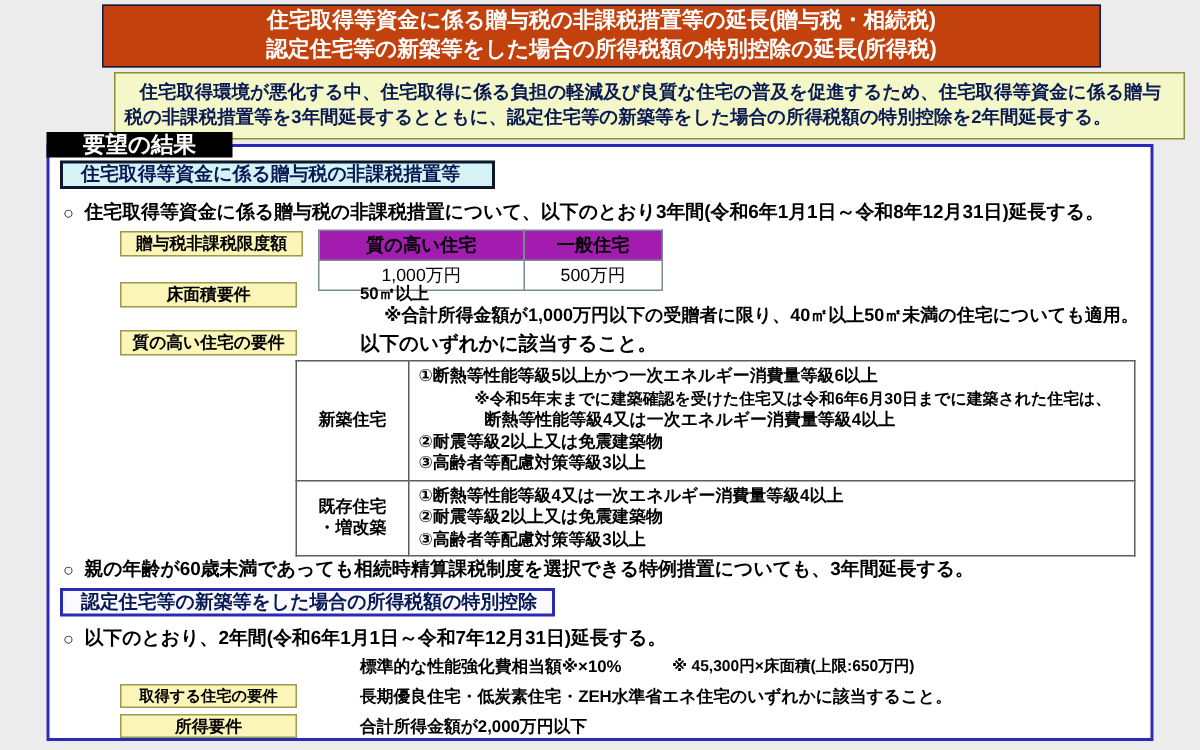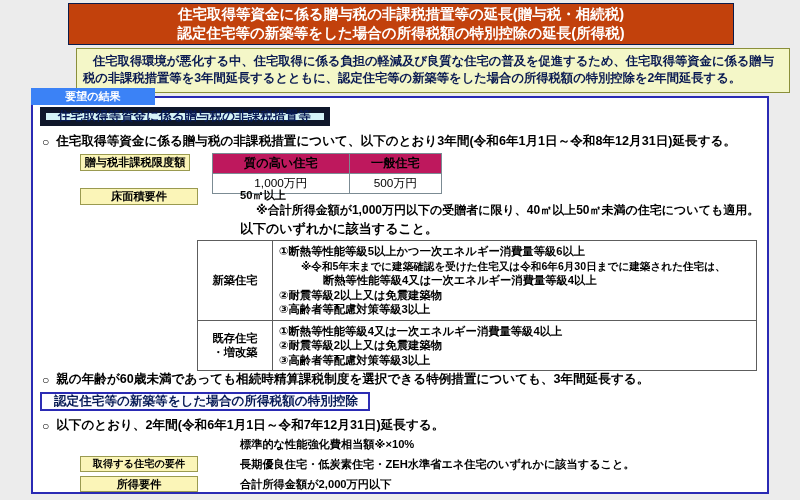--- a/index.html
+++ b/index.html
@@ -34,23 +34,23 @@
     color:#0a1a52;
     font-weight:bold;
     font-size:12.3px;line-height:17px;margin-left:33px;
   }
   .summary-line{white-space:nowrap;}
   .summary-line.first{text-indent:10px;}
 
   
   .result-tab{
     position:absolute;left:31px;top:88px;width:124px;height:17px;
-    background:#3b82f6;
+    background:#000000;
     color:#ffffff;
-    font-size:11px;font-weight:bold;
+    font-size:15px;font-weight:bold;
     display:flex;align-items:center;justify-content:center;
     z-index:3;
   }
 
   
   .panel{
     position:absolute;left:31px;top:96px;width:738px;height:398px;
     background:#ffffff;
     border:2px solid #2a2ab4;
     box-sizing:border-box;
@@ -61,21 +61,21 @@
     position:absolute;
     box-sizing:border-box;
     font-weight:bold;
     color:#071a55;
     display:flex;align-items:center;
     padding-left:12px;
   }
   .sec-head.cyan{
     left:40px;top:107px;width:290px;height:19px;
     background:#d5f3f5;
-    border:6px solid #0f172a;
+    border:2px solid #0f172a;
     font-size:12.6px;
   }
   .sec-head.plain{
     left:40px;top:392px;width:330px;height:19px;
     background:#fbfbff;
     border:2px solid #2a2ab4;
     font-size:12.6px;
   }
 
   
@@ -99,41 +99,41 @@
     position:absolute;
     background:#fbf5b8;
     border:1px solid #9a9a50;
     box-sizing:border-box;
     color:#000;
     font-weight:bold;
     display:flex;align-items:center;justify-content:center;
     font-size:11.2px;
     white-space:nowrap;
   }
-  #lbl-limit{left:80px;top:154px;width:110px;height:17px;}
+  #lbl-limit{left:80px;top:154px;width:122px;height:17px;}
   #lbl-area{left:80px;top:188px;width:118px;height:17px;}
   #lbl-quality{left:80px;top:220px;width:118px;height:17px;}
   #lbl-deduction{left:80px;top:436px;width:118px;height:16px;}
   #lbl-house-req{left:80px;top:456px;width:118px;height:16px;font-size:10.2px;}
   #lbl-income-req{left:80px;top:476px;width:118px;height:16px;}
 
   
   .limit-table{
     position:absolute;left:212px;top:153px;width:230px;
     border-collapse:collapse;
     font-size:11.8px;
   }
   .limit-table td{
     border:1px solid #7b8b93;
     text-align:center;
     height:17px;
     color:#000;
   }
   .limit-table .th{
-    background:#be185d;
+    background:#a21caf;
     font-weight:bold;
     font-size:12.2px;
   }
   .limit-table .val{background:#ffffff;}
 
   
   .txt{
     position:absolute;
     color:#000;
     white-space:nowrap;
@@ -157,21 +157,21 @@
     width:72px;text-align:center;
     font-size:11.3px;font-weight:bold;
     line-height:14px;
   }
   .req-table td.body{
     padding:3px 0 3px 6px;
     font-size:11.3px;font-weight:bold;
     line-height:14.5px;
   }
   .req-table .ind1{display:block;}
-  .req-table .ind2{display:block;padding-left:22px;font-size:10.6px;}
+  .req-table .ind2{display:block;padding-left:22px;font-size:10.6px;text-align:center;}
   .req-table .ind3{display:block;padding-left:44px;}
 
   
   #ded-val{left:212px;top:437px;font-size:11.2px;font-weight:bold;}
   #ded-note{left:420px;top:437px;font-size:10.4px;font-weight:bold;}
   #house-val{left:212px;top:457px;font-size:11.2px;font-weight:bold;}
   #income-val{left:212px;top:477px;font-size:11.2px;font-weight:bold;}
 </style>
 </head>
 <body>
@@ -210,20 +210,21 @@
       <td class="val">1,000万円</td>
       <td class="val">500万円</td>
     </tr>
   </tbody>
     </table>
 
   <div class="ylabel" id="lbl-area">床面積要件</div>
   <div class="txt" id="area-main">50㎡以上</div>
   <div class="txt" id="area-note">※合計所得金額が1,000万円以下の受贈者に限り、40㎡以上50㎡未満の住宅についても適用。</div>
 
+  <div class="ylabel" id="lbl-quality">質の高い住宅の要件</div>
   <div class="txt" id="quality-lead">以下のいずれかに該当すること。</div>
 
   <table class="req-table">
     <tbody>
         <tr>
       <td class="cat">新築住宅</td>
       <td class="body">
         <span class="ind1">①断熱等性能等級5以上かつ一次エネルギー消費量等級6以上</span>
         <span class="ind2">※令和5年末までに建築確認を受けた住宅又は令和6年6月30日までに建築された住宅は、</span>
         <span class="ind3">断熱等性能等級4又は一次エネルギー消費量等級4以上</span>
@@ -251,20 +252,21 @@
   </div>
 
   <div class="sec-head plain">認定住宅等の新築等をした場合の所得税額の特別控除</div>
 
   <div class="bullet" id="bullet-3">
     <span class="mark">○</span>
     <span>以下のとおり、2年間(令和6年1月1日～令和7年12月31日)延長する。</span>
   </div>
 
   <div class="txt" id="ded-val">標準的な性能強化費相当額※×10%</div>
+  <div class="txt" id="ded-note">※ 45,300円×床面積(上限:650万円)</div>
 
   <div class="ylabel" id="lbl-house-req">取得する住宅の要件</div>
   <div class="txt" id="house-val">長期優良住宅・低炭素住宅・ZEH水準省エネ住宅のいずれかに該当すること。</div>
 
   <div class="ylabel" id="lbl-income-req">所得要件</div>
   <div class="txt" id="income-val">合計所得金額が2,000万円以下</div>
 
 </div>
 
 </body></html>

